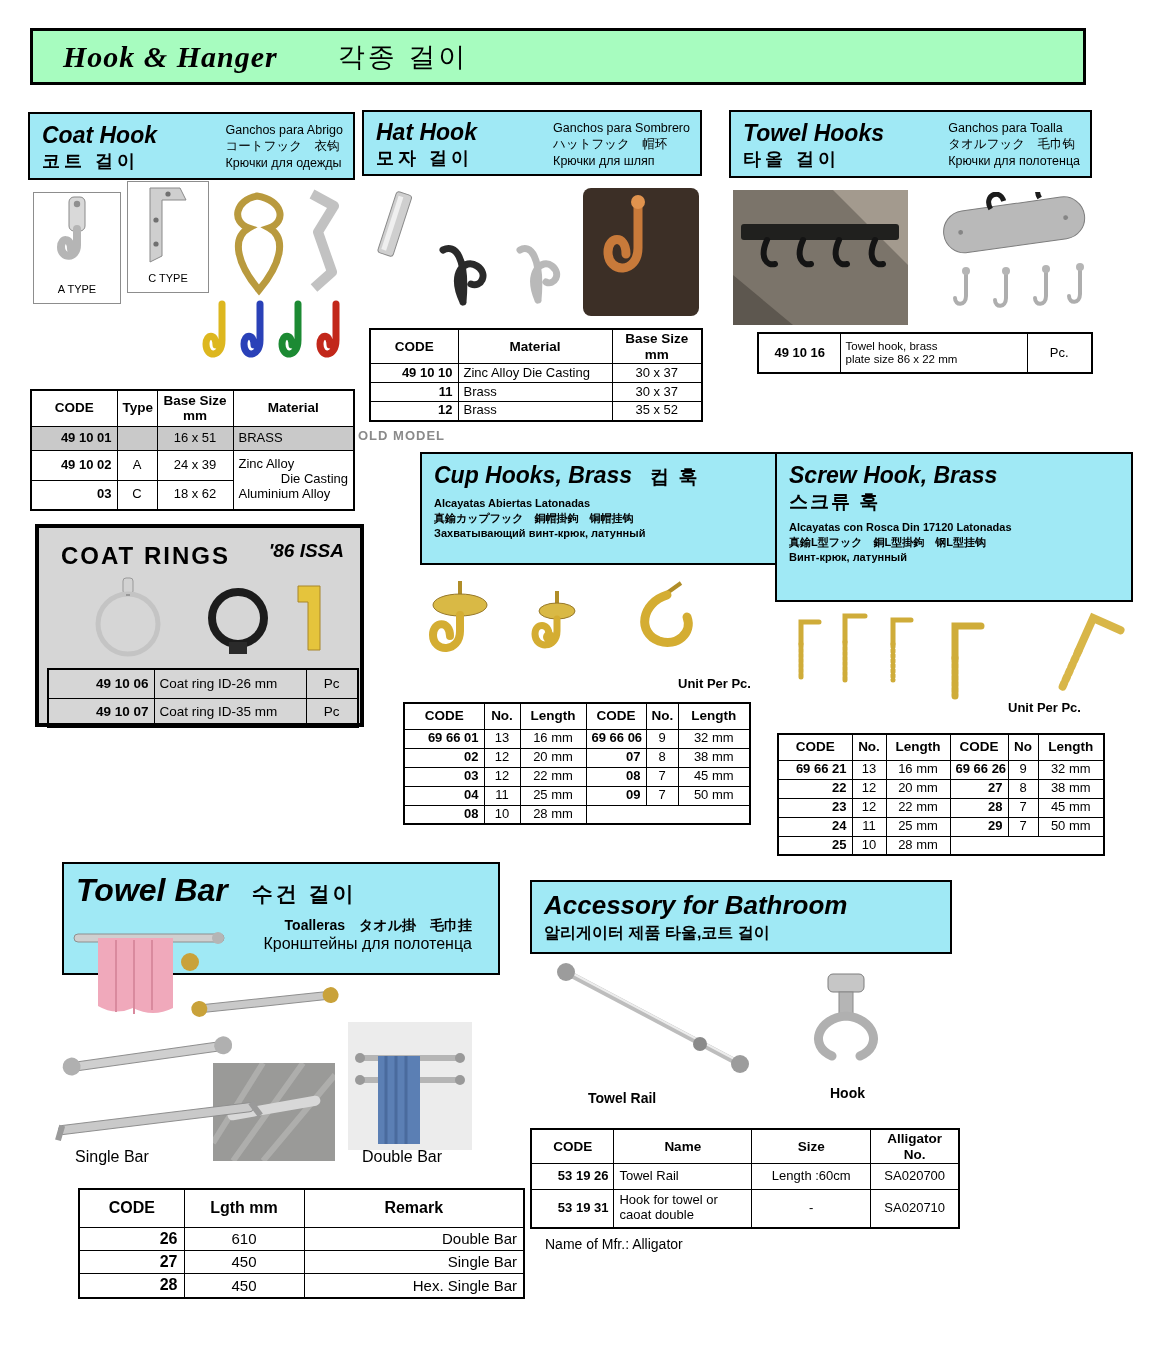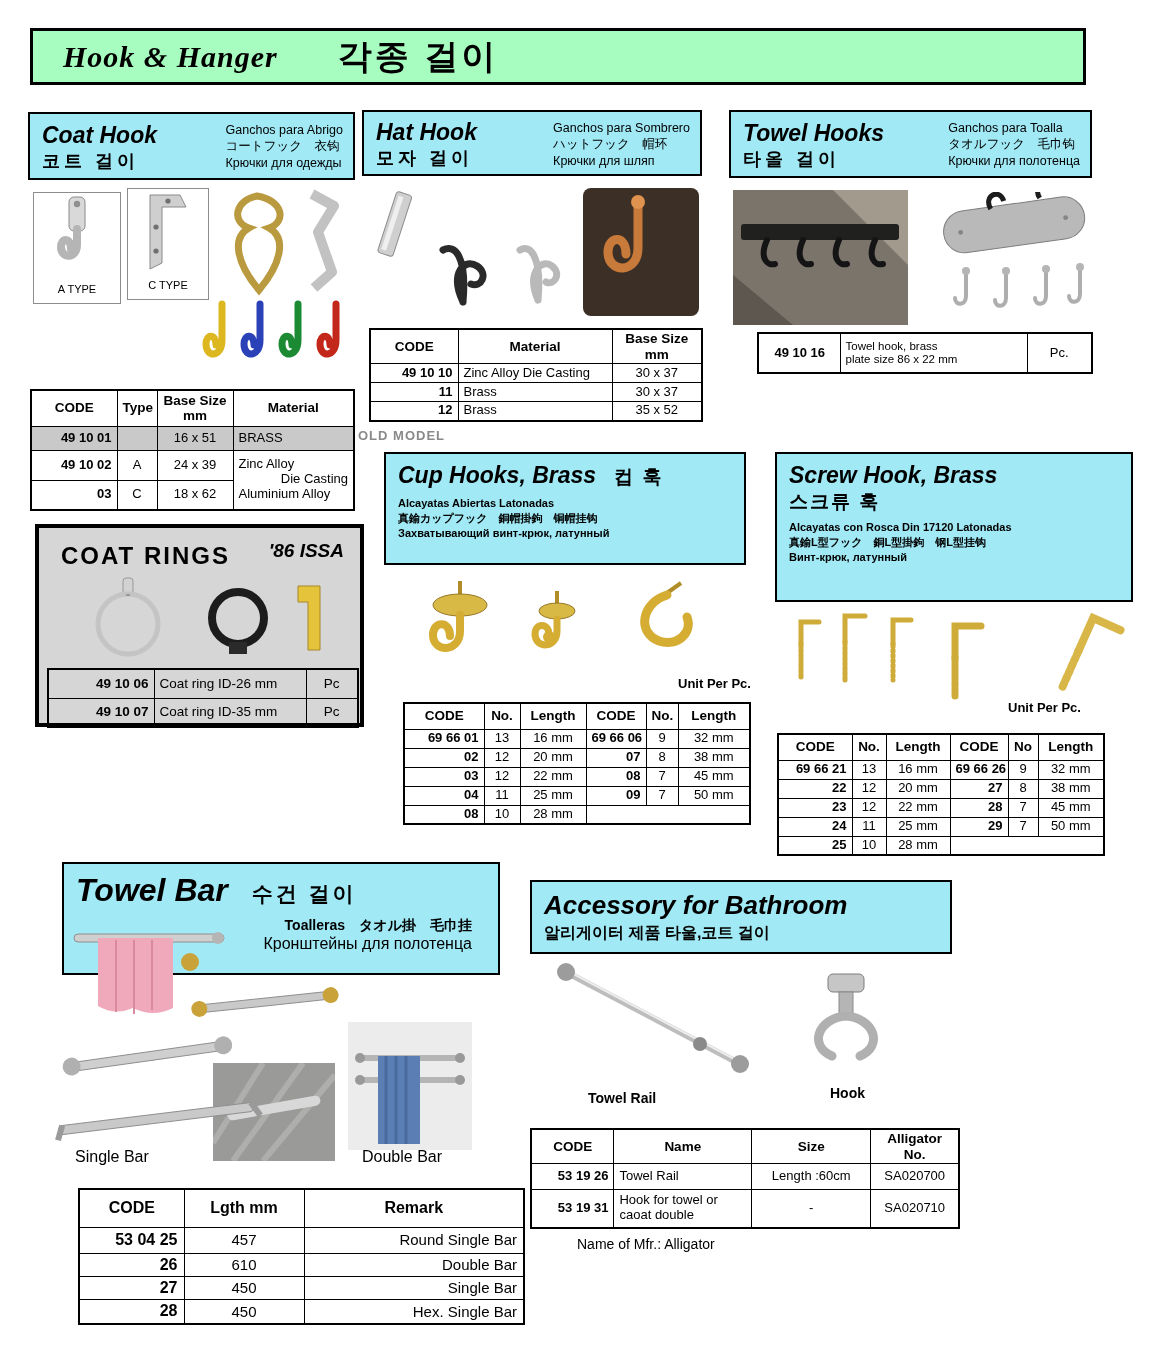--- a/index.html
+++ b/index.html
@@ -2,21 +2,21 @@
 <html><head>
 <meta charset="utf-8">
 <style>
   * { margin:0; padding:0; box-sizing:border-box; }
   body { background:#ffffff; font-family:"Liberation Sans", sans-serif; color:#000; }
   .page { position:relative; width:1160px; height:1360px; background:#fff; overflow:hidden; }
   .abs { position:absolute; }
 
   .main-header { background:#a7fcbf; border:3px solid #000; display:flex; align-items:center; gap:60px; padding-left:30px; }
   .main-title { font-size:30px; font-weight:bold; font-style:italic; letter-spacing:1px;font-family:Liberation Serif, serif; }
-  .main-title-kr { font-size:34px; font-weight:bold; letter-spacing:3px; }
+  .main-title-kr { font-size:27px; font-weight:normal; letter-spacing:3px; }
 
   .sec-header { background:#a0e9f5; border:2px solid #000; display:flex; justify-content:space-between; padding:6px 10px 4px 12px; }
   .sec-left { display:flex; flex-direction:column; justify-content:center; }
   .sec-title { font-size:23px; font-weight:bold; font-style:italic; white-space:nowrap; }
   .sec-title-kr { font-size:18px; font-weight:bold; letter-spacing:4px; }
   .sec-right { font-size:12.5px; line-height:1.3; padding-top:2px; }
 
   .tbl { border-collapse:collapse; background:#fff; border:2px solid #000; table-layout:fixed; }
   .tbl th, .tbl td { border:1.5px solid #000; padding:1px 5px; font-size:13px; line-height:1.15; vertical-align:middle; }
   .tbl th { text-align:center; font-weight:bold; font-size:13.5px; }
@@ -97,21 +97,21 @@
   </div>
 
   <div class="abs" style="left:33px; top:192px; width:88px; height:112px; border:1px solid #8d8d8d; text-align:center;">
     <svg width="60" height="86" viewBox="0 0 60 86">
       <rect x="22" y="4" width="16" height="34" rx="5" fill="#d9d9d9" stroke="#8a8a8a"></rect>
       <circle cx="30" cy="11" r="3.2" fill="#909090"></circle>
       <path d="M30 36 v16 c0 14 -16 14 -16 2 c0 -9 10 -10 10 2" fill="none" stroke="#b5b5b5" stroke-width="8" stroke-linecap="round"></path>
     </svg>
     <div style="font-size:11px;">A TYPE</div>
   </div>
-  <div class="abs" style="left:127px; top:188px; width:82px; height:112px; border:1px solid #8d8d8d; text-align:center;">
+  <div class="abs" style="left:127px; top:181px; width:82px; height:112px; border:1px solid #8d8d8d; text-align:center;">
     <svg width="56" height="86" viewBox="0 0 56 86">
       <path d="M10 6 h30 l6 12 h-24 v56 l-12 6 z" fill="#cfcfcf" stroke="#8a8a8a"></path>
       <circle cx="28" cy="12" r="2.6" fill="#707070"></circle>
       <circle cx="16" cy="38" r="2.6" fill="#707070"></circle>
       <circle cx="16" cy="62" r="2.6" fill="#707070"></circle>
     </svg>
     <div style="font-size:11px;">C TYPE</div>
   </div>
   <svg class="abs" style="left:212px; top:188px;" width="145" height="112" viewBox="0 0 145 112">
     <path d="M45 8 c-22 4 -26 26 -8 32 c-18 10 -12 36 10 62 c22 -26 28 -52 10 -62 c18 -6 14 -28 -12 -32" fill="none" stroke="#b99a3e" stroke-width="7" stroke-linecap="round"></path>
@@ -268,21 +268,21 @@
       </tr>
       <tr style="height:29px;">
         <td class="code">49 10 07</td>
         <td>Coat ring ID-35 mm</td>
         <td class="ctr">Pc</td>
       </tr>
     </tbody>
       </table>
   </div>
 
-  <div class="abs big-sec" style="left:384px; top:452px; width:362px; height:113px;">
+  <div class="abs big-sec" style="left:420px; top:452px; width:362px; height:113px;">
     <div style="display:flex; gap:18px; align-items:baseline;">
       <span class="t1">Cup Hooks, Brass</span>
       <span class="t1kr">컵 훅</span>
     </div>
     <div class="ln" style="margin-top:6px;">Alcayatas Abiertas Latonadas</div>
     <div class="ln">真鍮カップフック　銅帽掛鉤　铜帽挂钩</div>
     <div class="ln">Захватывающий винт-крюк, латунный</div>
   </div>
   <svg class="abs" style="left:405px; top:575px;" width="320" height="120" viewBox="0 0 320 120">
     <path d="M55 22 v-16" stroke="#b08d28" stroke-width="4"></path>
@@ -483,25 +483,20 @@
   <div class="abs caption" style="left:75px; top:1148px;">Single Bar</div>
   <div class="abs caption" style="left:362px; top:1148px;">Double Bar</div>
 
   <table class="tbl tbl-lg abs" style="left:78px; top:1188px; width:445px;">
     <tbody>
         <tr style="height:38px;">
       <th style="width:105px;">CODE</th>
       <th style="width:120px;">Lgth mm</th>
       <th style="width:220px;">Remark</th>
     </tr>
-    <tr style="height:26px;">
-      <td class="code">53 04 25</td>
-      <td class="ctr">457</td>
-      <td class="remark">Round Single Bar</td>
-    </tr>
     <tr style="height:20px;">
       <td class="code">26</td>
       <td class="ctr">610</td>
       <td class="remark">Double Bar</td>
     </tr>
     <tr style="height:20px;">
       <td class="code">27</td>
       <td class="ctr">450</td>
       <td class="remark">Single Bar</td>
     </tr>
@@ -547,15 +542,15 @@
       <td class="ctr">SA020700</td>
     </tr>
     <tr style="height:38px;">
       <td class="code">53 19 31</td>
       <td class="sm">Hook for towel or caoat double</td>
       <td class="ctr">-</td>
       <td class="ctr">SA020710</td>
     </tr>
   </tbody>
     </table>
-  <div class="abs mfr-note" style="left:577px; top:1236px;">Name of Mfr.: Alligator</div>
+  <div class="abs mfr-note" style="left:545px; top:1236px;">Name of Mfr.: Alligator</div>
 
 </div>
 
 </body></html>

